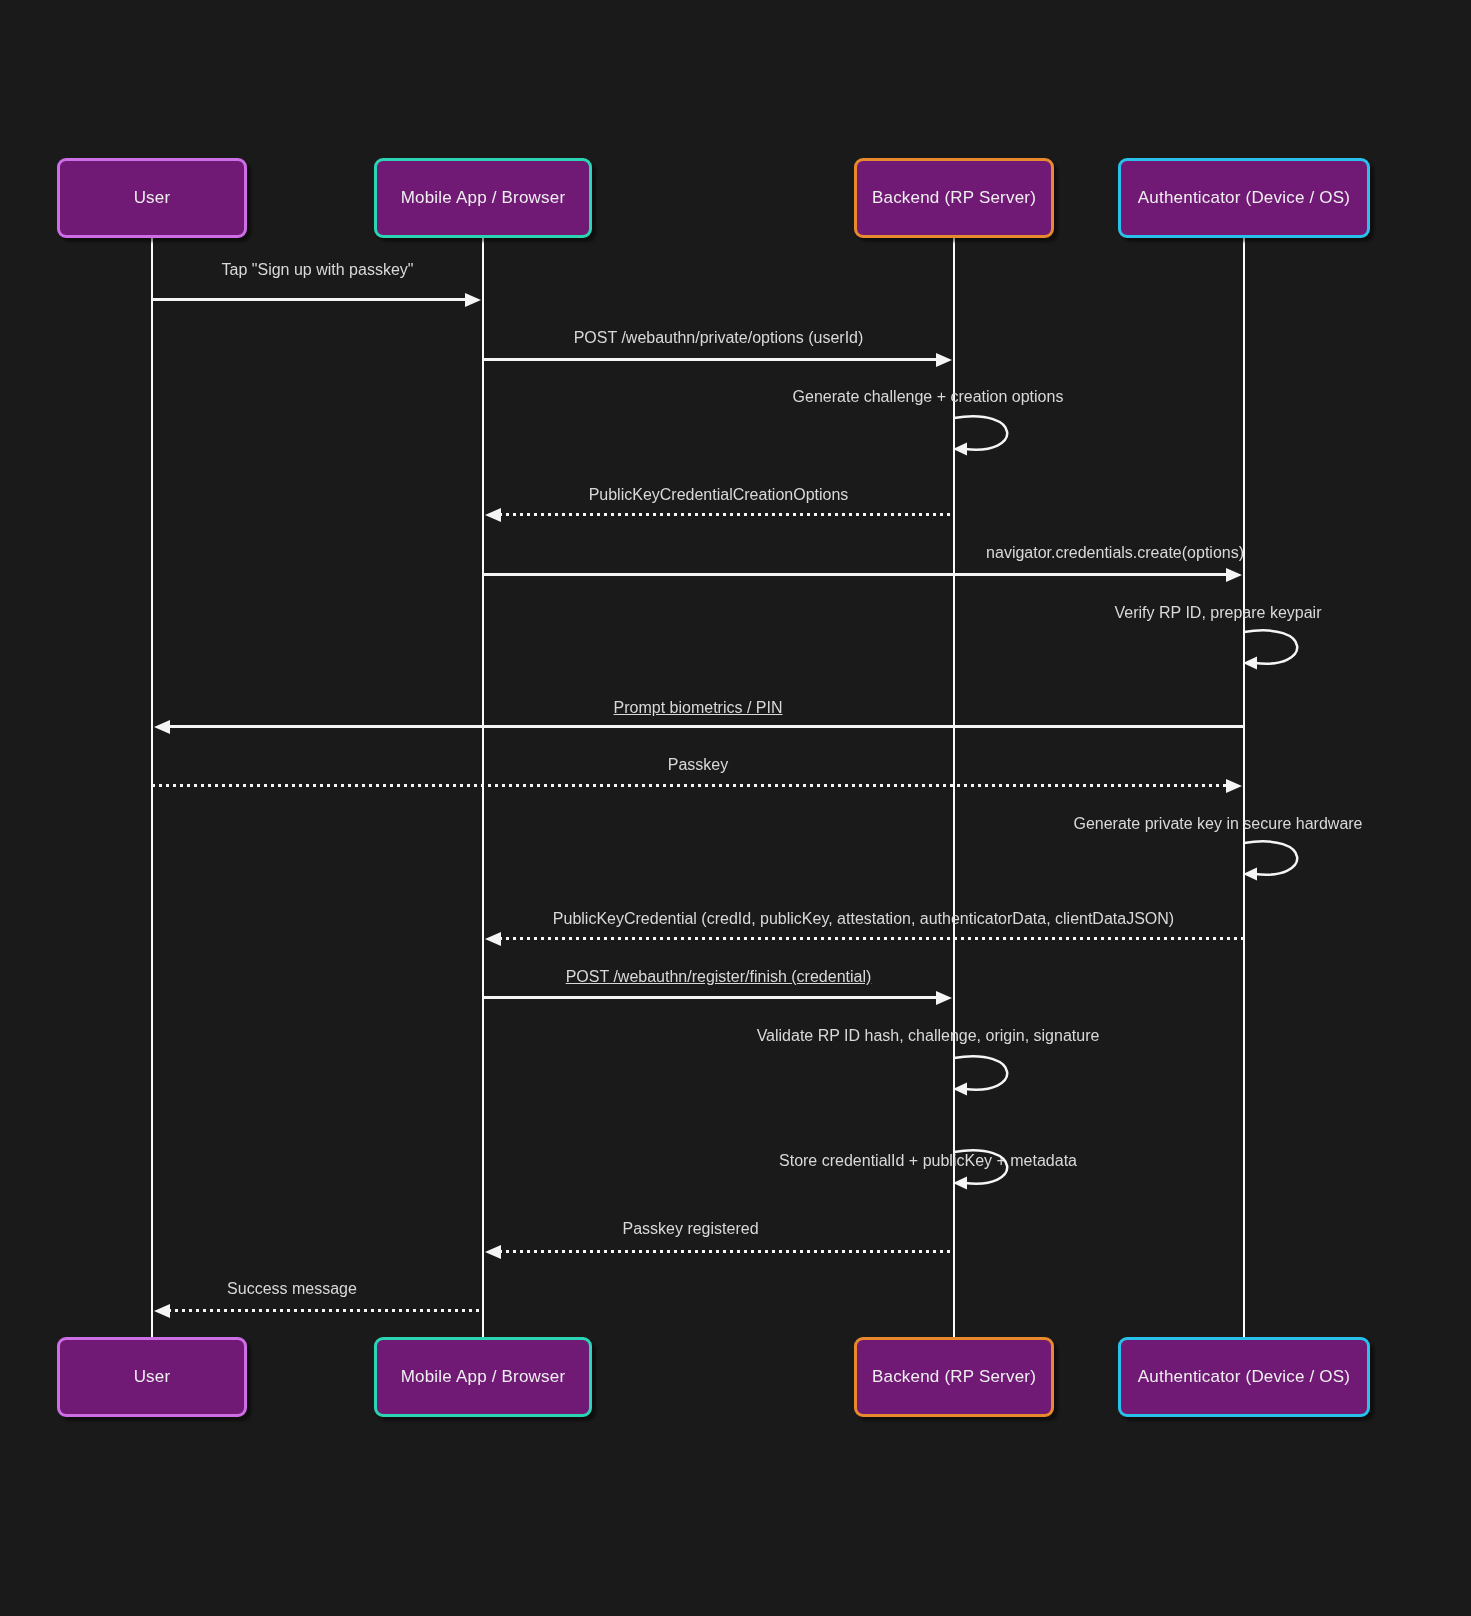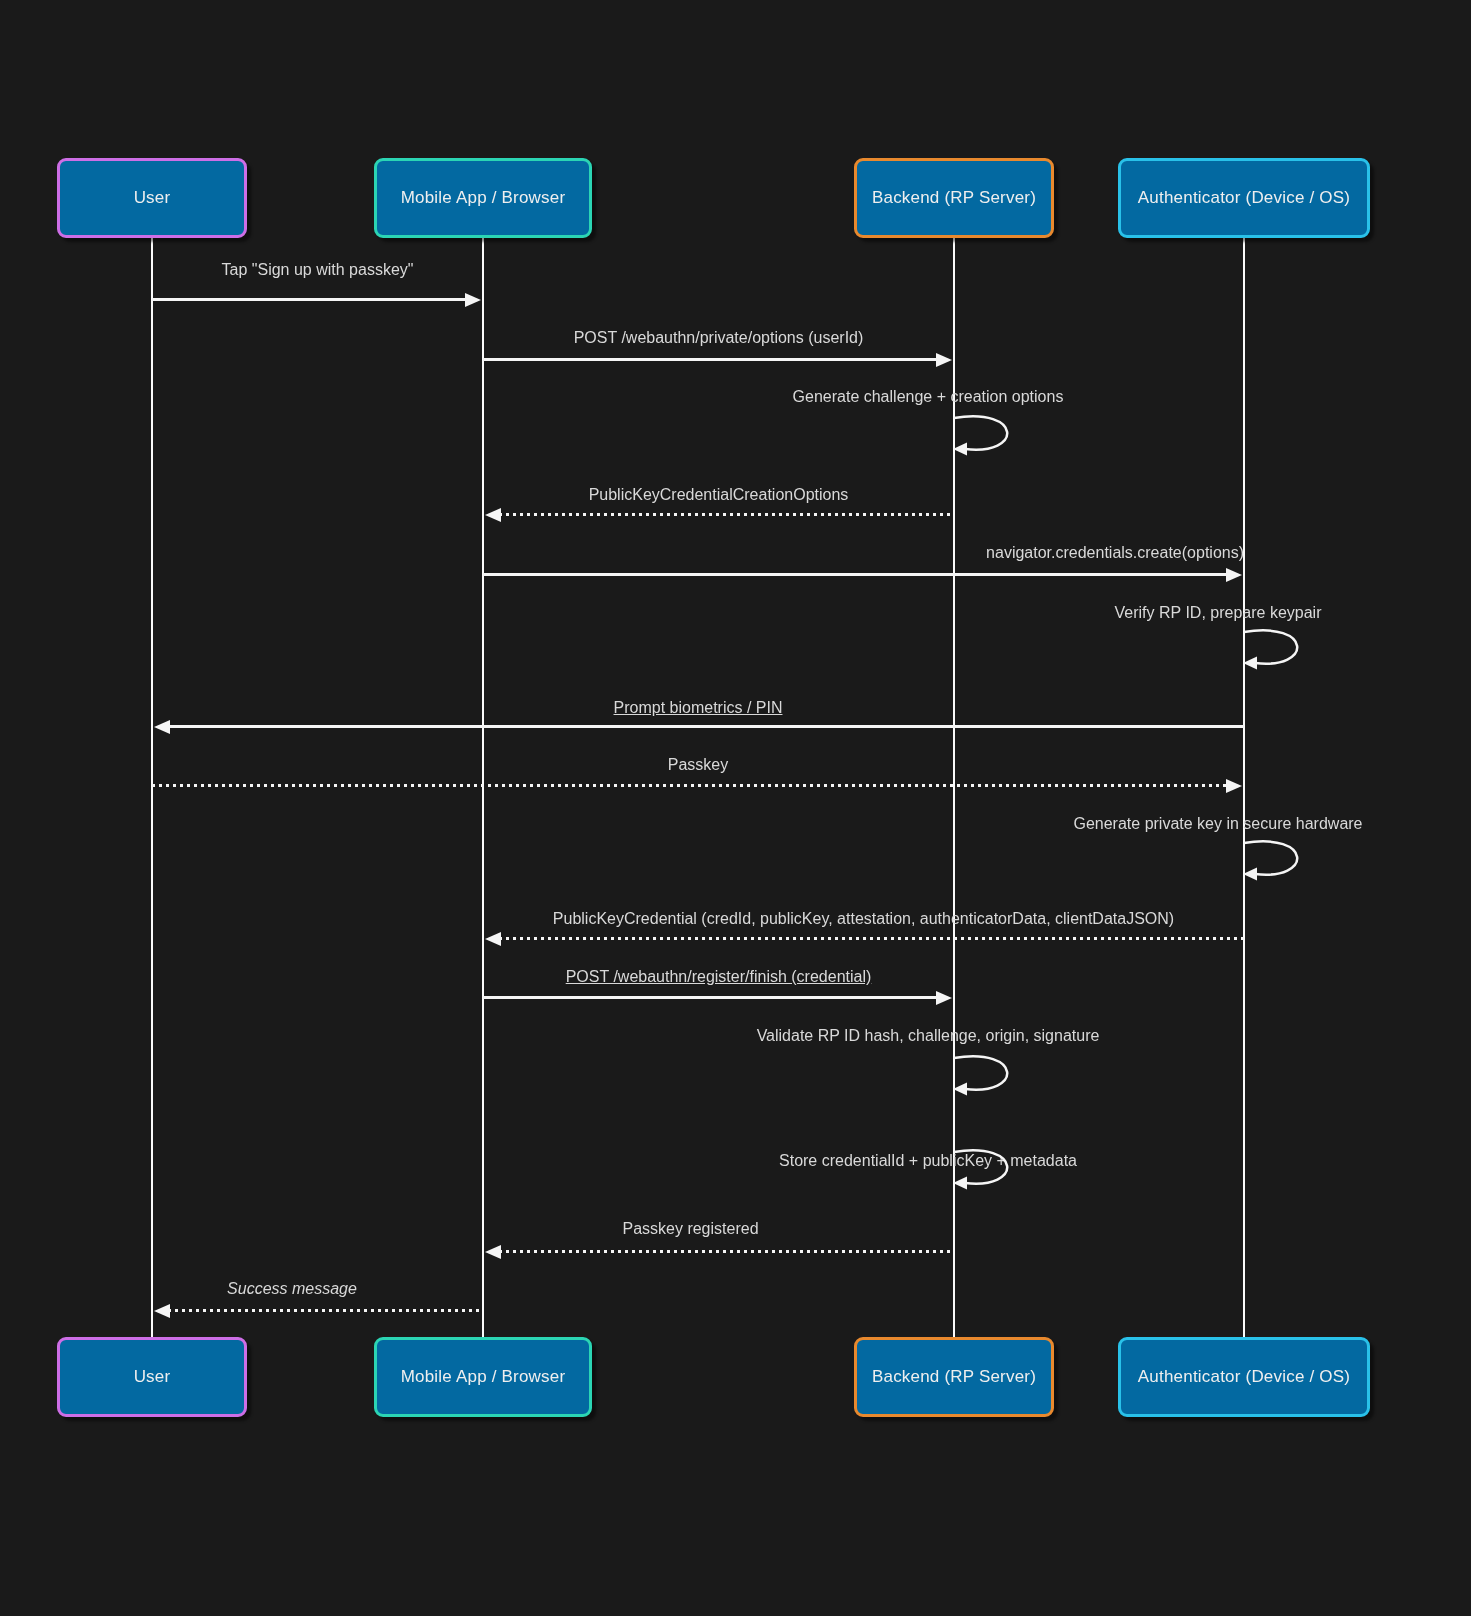--- a/index.html
+++ b/index.html
@@ -1,20 +1,20 @@
 <!DOCTYPE html>
 <html><head>
 <meta charset="utf-8">
 <style>
   * { box-sizing: border-box; }
   html,body { margin:0; padding:0; background:#1a1a1a; }
   body { font-family:"Liberation Sans","DejaVu Sans",sans-serif; }
   .canvas { position:relative; width:1471px; height:1616px; background:#1a1a1a; overflow:hidden; }
   .actor {
-    position:absolute; height:80px; background:#0369a1;
+    position:absolute; height:80px; background:#701a75;
     border:3px solid #888; border-radius:9px;
     display:flex; align-items:center; justify-content:center;
     color:#efefef; font-size:17px; letter-spacing:0.2px;
     box-shadow:4px 4px 3px rgba(0,0,0,0.45); z-index:3; white-space:nowrap;
   }
   .lifeline { position:absolute; top:238px; height:1099px; width:2px; background:#fbfbfb; z-index:1; }
   .msg-label {
     position:absolute; text-align:center; font-size:16px; color:#d9d9d9;
     line-height:22px; white-space:nowrap; z-index:2;
   }
@@ -136,18 +136,18 @@
     </svg>
   </div>
 
   <div>
     <div class="msg-label" style="left:455px; width:471px; top:1218px;">Passkey registered</div>
     <div class="line dashed" style="left:499px; width:455px; top:1250px;"></div>
     <div class="head left" style="left:485px; top:1245px;"></div>
   </div>
 
   <div>
-    <div class="msg-label" style="left:152px; width:280px; top:1278px;font-style:italic;">Success message</div>
+    <div class="msg-label" style="left:152px; width:280px; top:1278px;">Success message</div>
     <div class="line dashed" style="left:168px; width:315px; top:1309px;"></div>
     <div class="head left" style="left:154px; top:1304px;"></div>
   </div>
 
 </div>
 
 </body></html>

